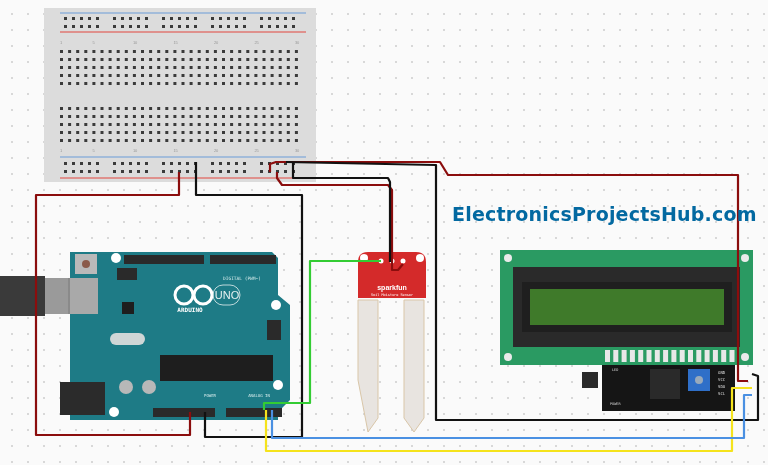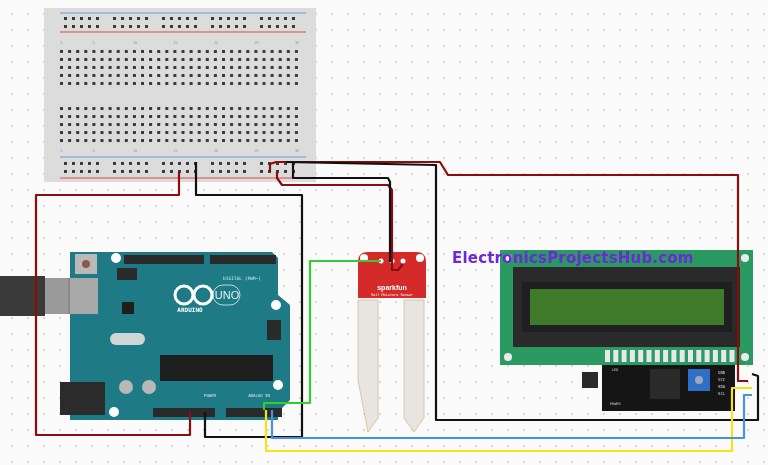--- a/index.html
+++ b/index.html
@@ -5,21 +5,21 @@
   html,body{margin:0;padding:0;}
   body{width:768px;height:465px;overflow:hidden;position:relative;
     background-color:#fafafa;
     background-image:
       radial-gradient(circle, #d8d8d8 0.8px, transparent 1px);
     background-size:16px 16px;
     background-position:4px 6px;
     font-family:"Liberation Sans", sans-serif;}
   #canvas{position:absolute;left:0;top:0;width:768px;height:465px;}
   .watermark{position:absolute;left:452px;top:203px;font-family:"DejaVu Sans", sans-serif;
-    font-weight:bold;font-size:15px;color:#6d28d9;letter-spacing:0.2px;margin-top:46px;}
+    font-weight:bold;font-size:19px;color:#0369a1;letter-spacing:0.2px;}
   .lbl{font-family:"DejaVu Sans Mono", monospace;}
 </style>
 </head>
 <body>
 
 <svg id="canvas" viewBox="0 0 768 465" xmlns="http://www.w3.org/2000/svg">
 
   <g>
     <rect x="44" y="8" width="272" height="174" fill="#dcdcdc"></rect>
 

